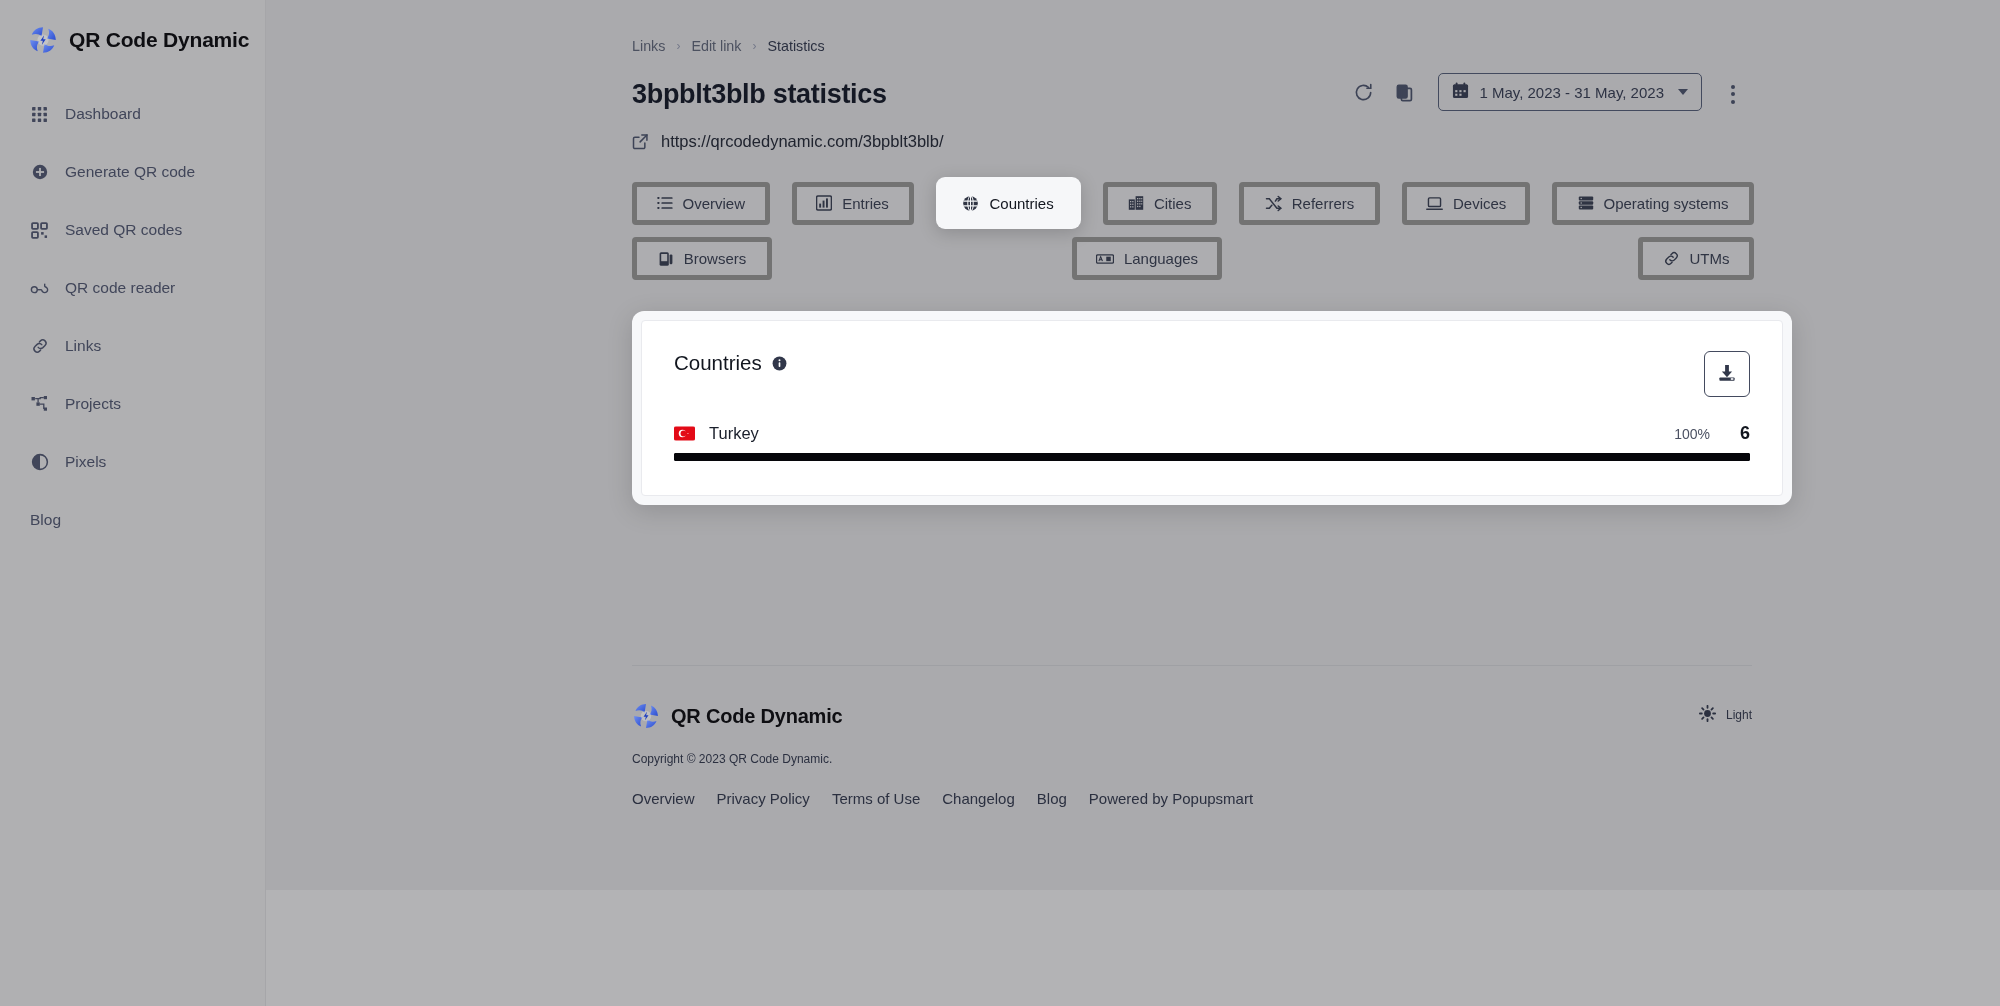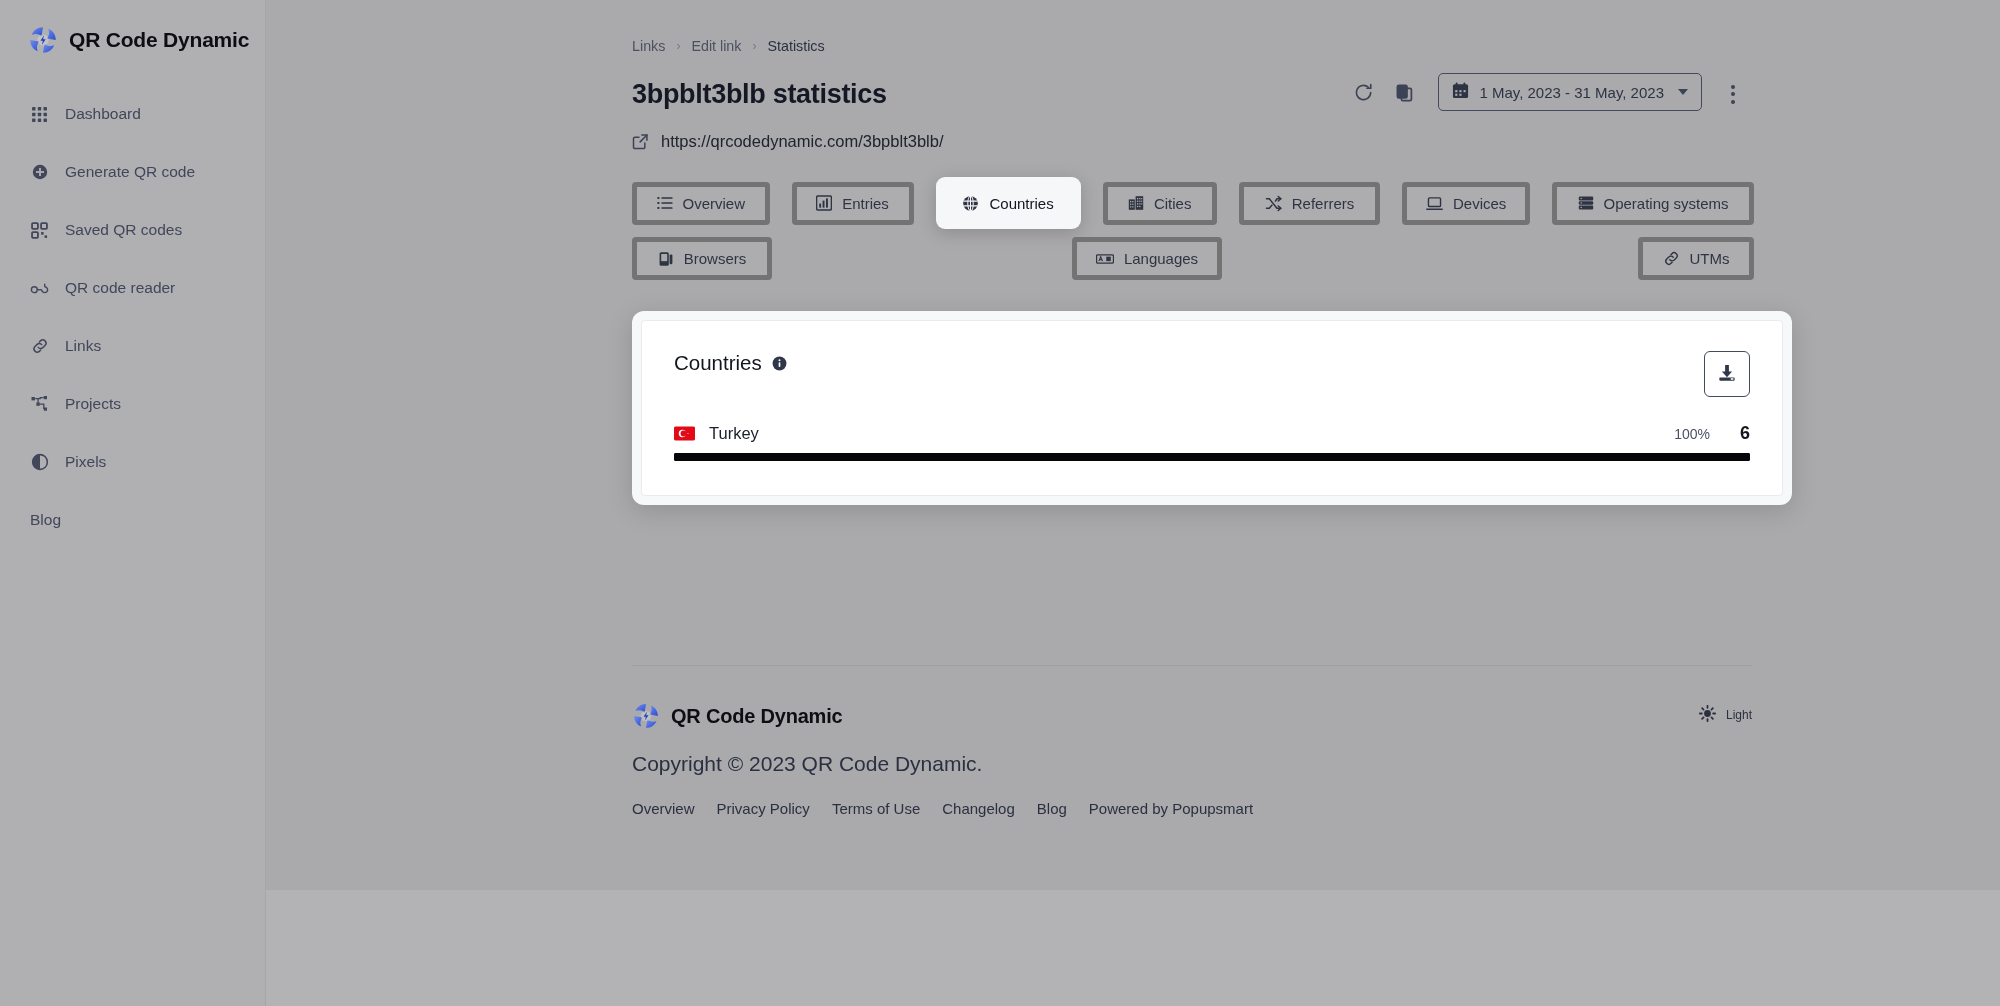--- a/index.html
+++ b/index.html
@@ -136,21 +136,21 @@
   .bar-track { margin-top: 9px; height: 8px; background: #eceef1; border-radius: 1px; overflow: hidden; }
   .bar-fill { height: 100%; background: #06060a; border-radius: 1px; }
 
   
   .footer { margin-top: 160px; width: 1120px; }
   .fdivider { height: 1px; background: #9fa0a4; width: 100%; }
   .footer-inner { display: flex; align-items: flex-start; padding-top: 36px; }
   .f-brand { display: flex; align-items: center; gap: 11px; }
   .f-logo { width: 28px; height: 28px; flex: 0 0 28px; }
   .f-name { font-size: 20px; font-weight: 700; color: #0e0e12; letter-spacing: -0.2px; }
-  .copyright { margin-top: 22px; font-size: 21px; color: #2b3040; }
+  .copyright { margin-top: 22px; font-size: 12px; color: #2b3040; }
   .f-links { margin-top: 24px; display: flex; gap: 22px; font-size: 15px; color: #2b3040; }
   .f-links span { cursor: pointer; }
   .theme-toggle {
     margin-left: auto; display: flex; align-items: center; gap: 10px;
     font-size: 12px; color: #2b3040; cursor: pointer; padding-top: 3px;
   }
 
   .bottom-fill {
     position: absolute; left: 0; right: 0; top: 890px; bottom: 0;
     background: #b3b3b5;

